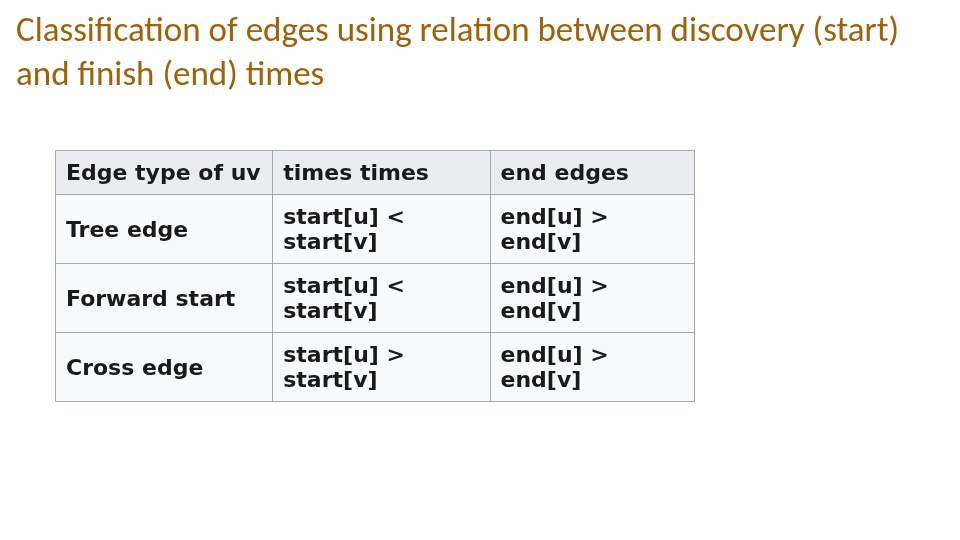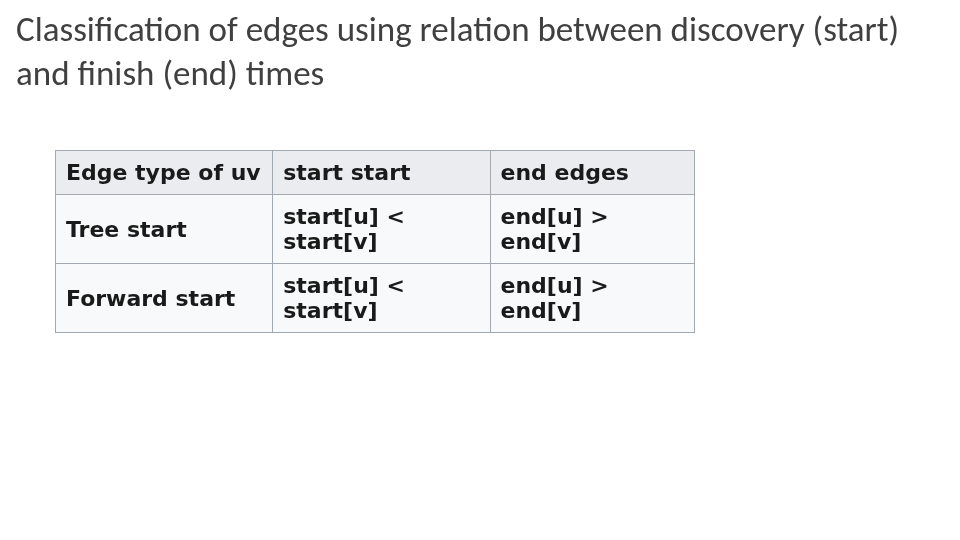--- a/index.html
+++ b/index.html
@@ -18,21 +18,21 @@
     box-sizing: border-box;
   }
   .title {
     position: absolute;
     top: 8px;
     left: 16px;
     right: 16px;
     font-size: 35px;
     line-height: 1.25;
     font-weight: 400;
-    color: #404040;
+    color: #a16207;
   }
   .table-wrap {
     position: absolute;
     top: 150px;
     left: 55px;
     width: 640px;
   }
   table.edge-table {
     border-collapse: collapse;
     width: 100%;
@@ -66,32 +66,37 @@
   <div class="table-wrap">
     <table class="edge-table">
       <colgroup>
         <col class="c1">
           <col class="c2">
           <col class="c3">
       </colgroup>
       <thead>
         <tr>
           <th>Edge type of uv</th>
-          <th>start start</th>
+          <th>times times</th>
           <th>end edges</th>
         </tr>
       </thead>
       <tbody>
         <tr>
-          <td>Tree start</td>
+          <td>Tree edge</td>
           <td>start[u] &lt; start[v]</td>
           <td>end[u] &gt; end[v]</td>
         </tr>
         <tr>
           <td>Forward start</td>
           <td>start[u] &lt; start[v]</td>
+          <td>end[u] &gt; end[v]</td>
+        </tr>
+        <tr>
+          <td>Cross edge</td>
+          <td>start[u] &gt; start[v]</td>
           <td>end[u] &gt; end[v]</td>
         </tr>
       </tbody>
     </table>
   </div>
 
 </div>
 
 </body></html>

